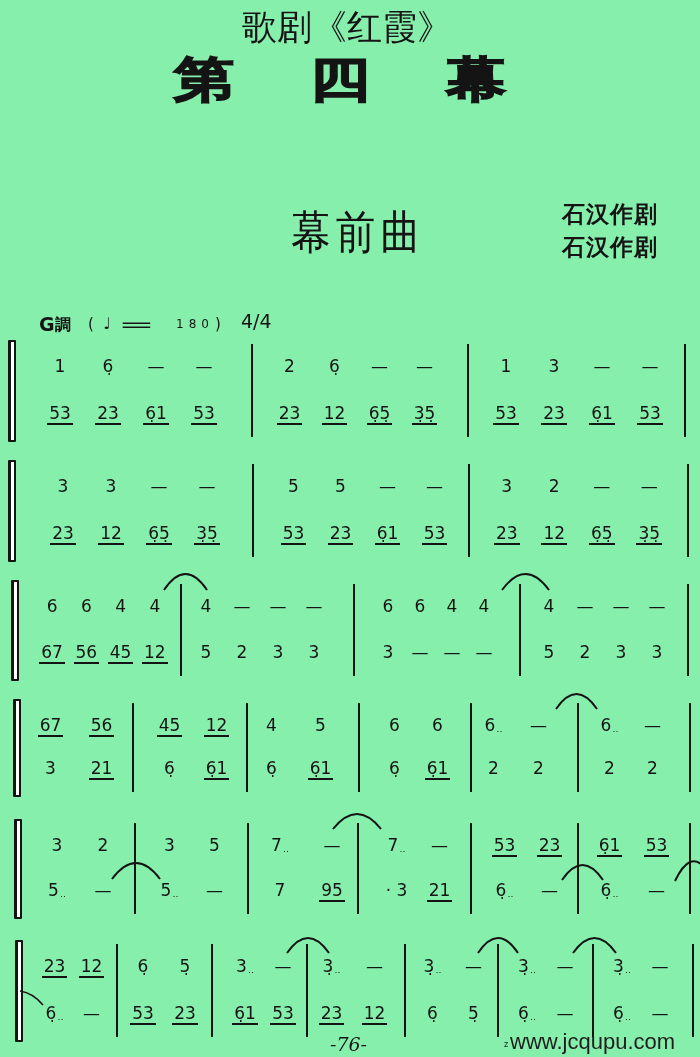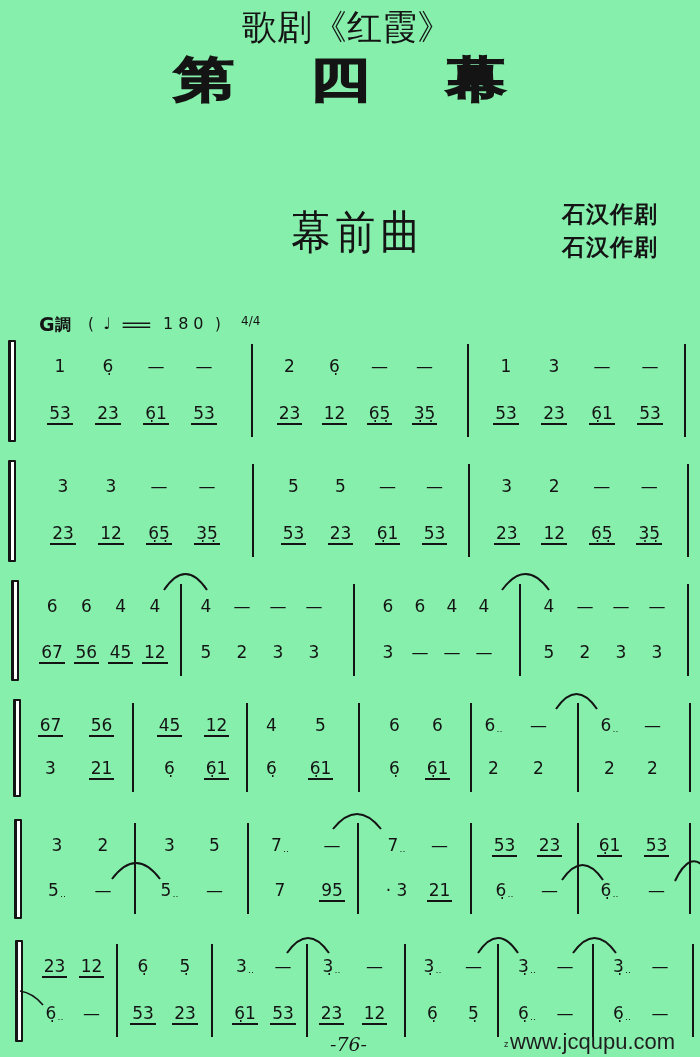--- a/index.html
+++ b/index.html
@@ -29,22 +29,22 @@
   .credit {
     left:562px; font-family:"DejaVu Sans", sans-serif; font-size:23px;
     font-weight:600; line-height:26px; letter-spacing:1px;
   }
   .keyline { font-family:"DejaVu Sans", sans-serif; line-height:22px; top:313px; }
   .k-letter { left:39px; font-size:19px; font-weight:bold; }
   .k-char { left:55px; font-size:16px; font-weight:bold; top:314px; }
   .k-paren { font-size:15px; }
   .k-note { left:103px; font-size:16px; }
   .k-eq { left:118px; font-size:20px; transform:scaleX(2.2); transform-origin:left center; }
-  .k-tempo { left:163px; font-size:16px; letter-spacing:5px; }
-  .k-time { left:241px; top:310px; font-size:12px; }
+  .k-tempo { left:176px; font-size:12px; letter-spacing:5px; }
+  .k-time { left:241px; top:310px; font-size:19px; }
 
   .bracket {
     position:absolute; width:3px;
     border-left:3px solid #141414; border-right:2px solid #141414;
     border-top:2px solid #141414; border-bottom:2px solid #141414;
     border-radius:1px; background:#fff;
   }
   .barline { position:absolute; width:2px; background:#141414; }
   .voice { position:absolute; display:flex; height:22px; }
   .slot { flex:1; display:flex; justify-content:center; align-items:flex-start; }

